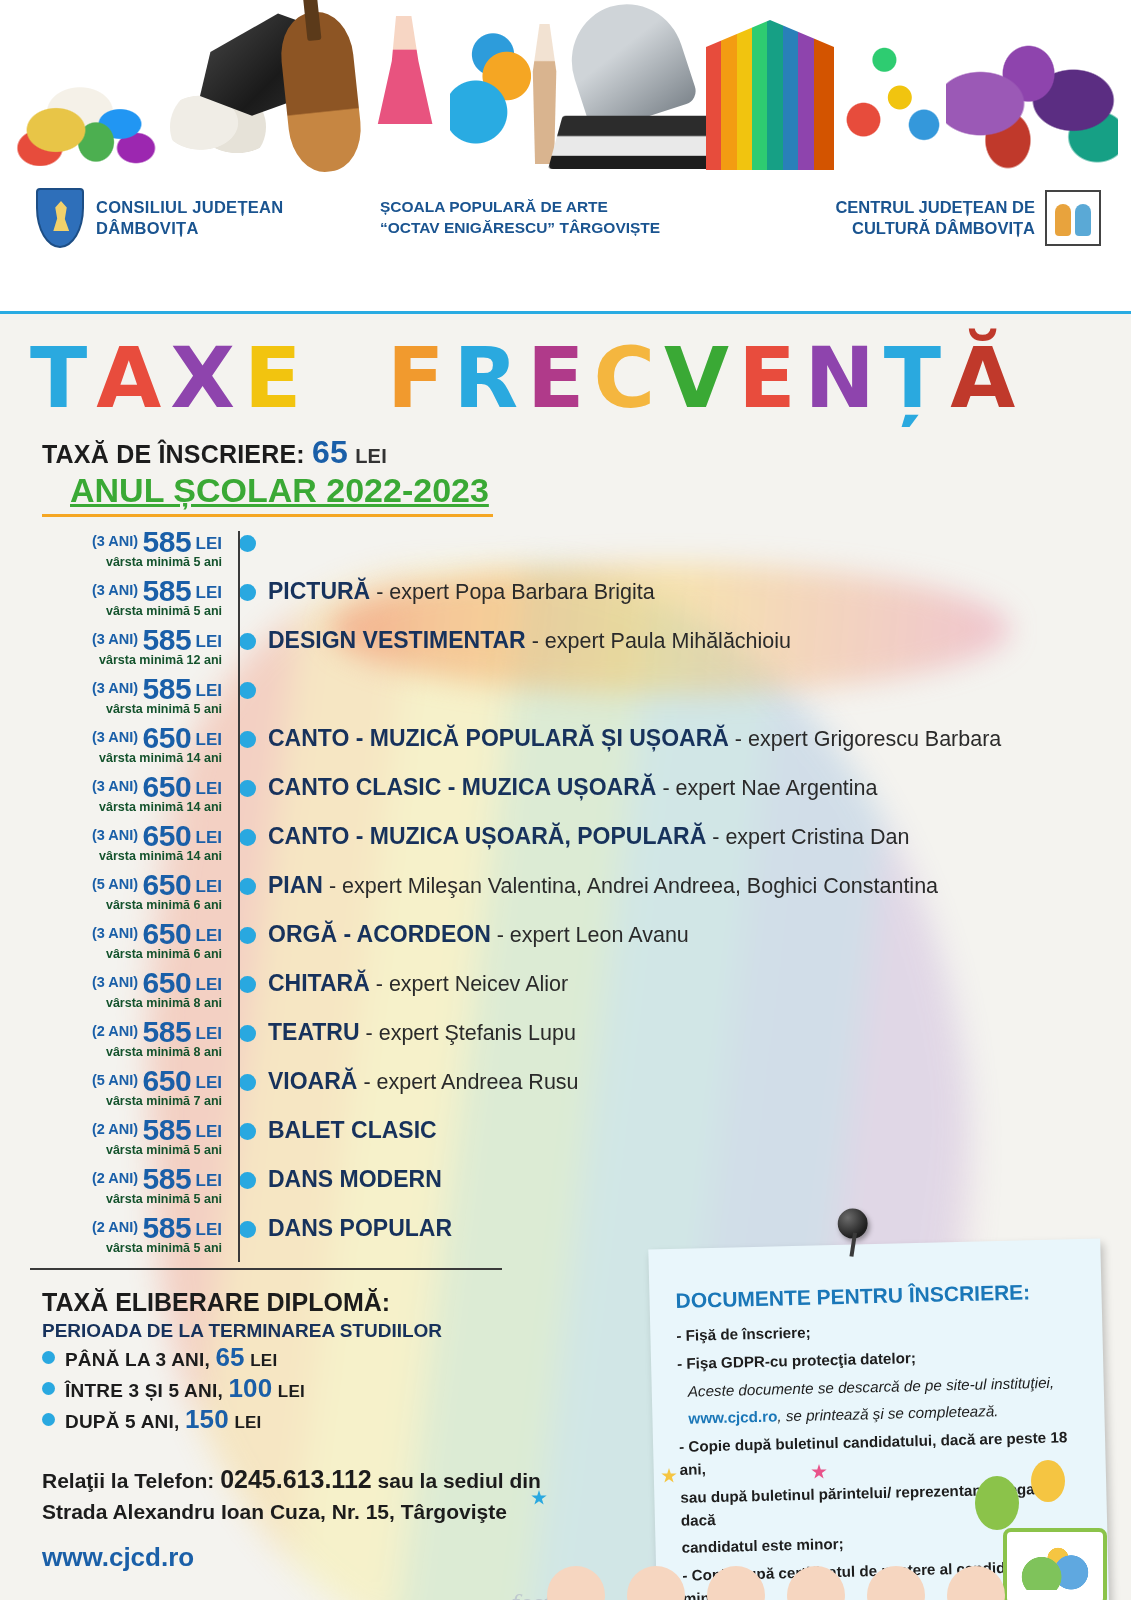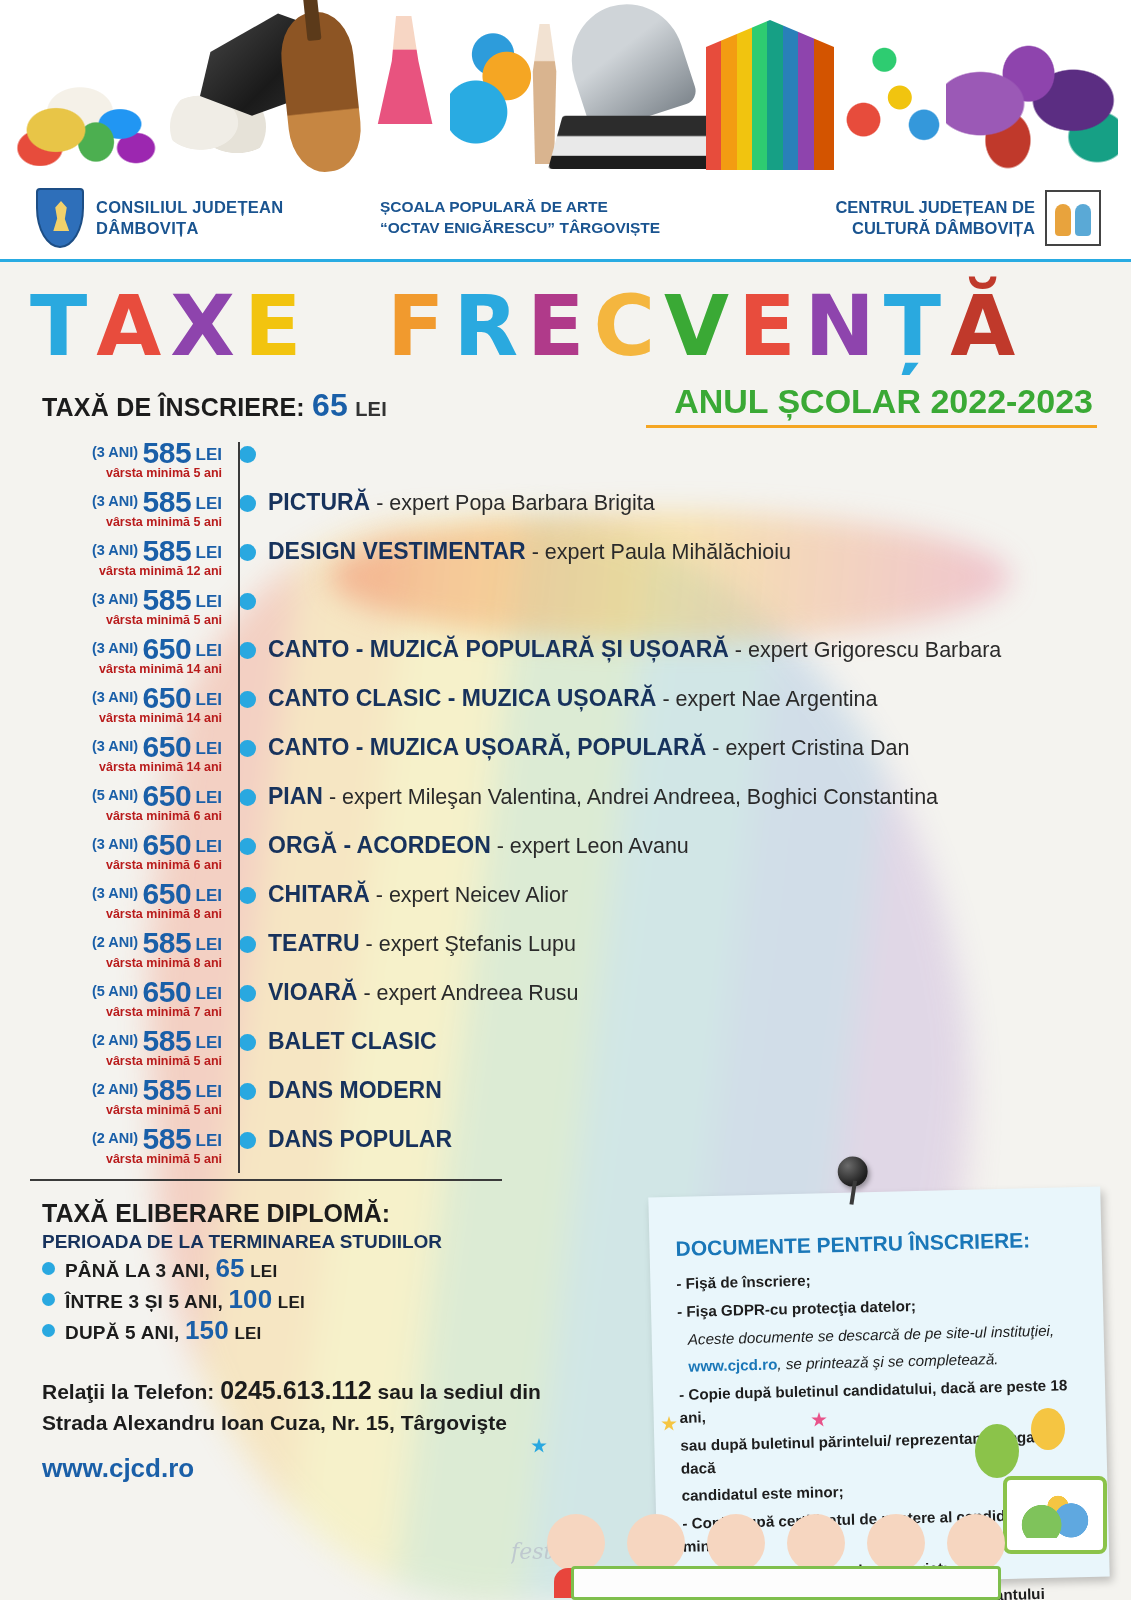--- a/index.html
+++ b/index.html
@@ -7,21 +7,21 @@
     width: 1131px; height: 1600px;
     font-family: "Liberation Sans", sans-serif;
     background: #ffffff;
     overflow: hidden;
     position: relative;
   }
 
   
   .header-band {
     position: relative;
-    height: 262px;
+    height: 314px;
     background: #ffffff;
     border-bottom: 3px solid #29abe2;
   }
   .art-strip {
     position: absolute; top: 0; left: 0; right: 0; height: 176px;
     overflow: hidden;
   }
   .art-item { position: absolute; bottom: 4px; }
 
   
@@ -189,32 +189,34 @@
     font-weight: bold;
     font-size: 84px;
     letter-spacing: 9px;
     line-height: 1;
     white-space: nowrap;
   }
   .big-title span { display: inline-block; }
 
   .fee-row {
     position: relative;
-    display: flex; align-items: center; justify-content: space-between;
+    display: flex; align-items: flex-start; justify-content: space-between;
     padding: 14px 34px 0 42px;
+    flex-direction: column;
   }
   .inscriere {
     font-weight: bold; font-size: 25px; color: #1c1c1c; letter-spacing: .2px;
   }
   .inscriere .amt { color: #1a5fa8; font-size: 32px; }
   .inscriere .lei { font-size: 20px; color: #333; }
   .year {
     font-weight: bold; font-size: 34px; color: #3aa935;
     border-bottom: 3px solid #f5a623;
     padding: 0 4px 4px 28px;
+    text-decoration: underline;
   }
 
   
   .list {
     position: relative;
     margin: 10px 0 0 0;
     padding: 0 0 0 30px;
   }
   .vline {
     position: absolute; left: 238px; top: 4px; bottom: 8px;
@@ -226,21 +228,21 @@
   .course {
     display: flex; align-items: flex-start; height: 49px;
   }
   .price-col {
     width: 200px; text-align: right; padding-right: 8px; flex: none;
   }
   .price-main { white-space: nowrap; line-height: 1; }
   .years { font-weight: bold; font-size: 14.5px; color: #1a5fa8; vertical-align: 6px; }
   .amount { font-weight: bold; font-size: 30px; color: #1a5fa8; letter-spacing: -.5px; }
   .lei-sm { font-weight: bold; font-size: 17px; color: #1a5fa8; vertical-align: 3px; }
-  .minage { font-weight: bold; font-size: 12.5px; color: #b91c1c; margin-top: -2px; white-space: nowrap; }
+  .minage { font-weight: bold; font-size: 12.5px; color: #14532d; margin-top: -2px; white-space: nowrap; }
   .bullet {
     width: 17px; height: 17px; border-radius: 50%; background: #29a8e0;
     flex: none; margin: 8px 12px 0 9px;
   }
   .cname {
     font-weight: bold; font-size: 23px; color: #17325c; line-height: 1.1;
     padding-top: 3px; white-space: nowrap;
   }
   .cname .expert { font-weight: normal; color: #2a2a2a; font-size: 21.5px; }
 

